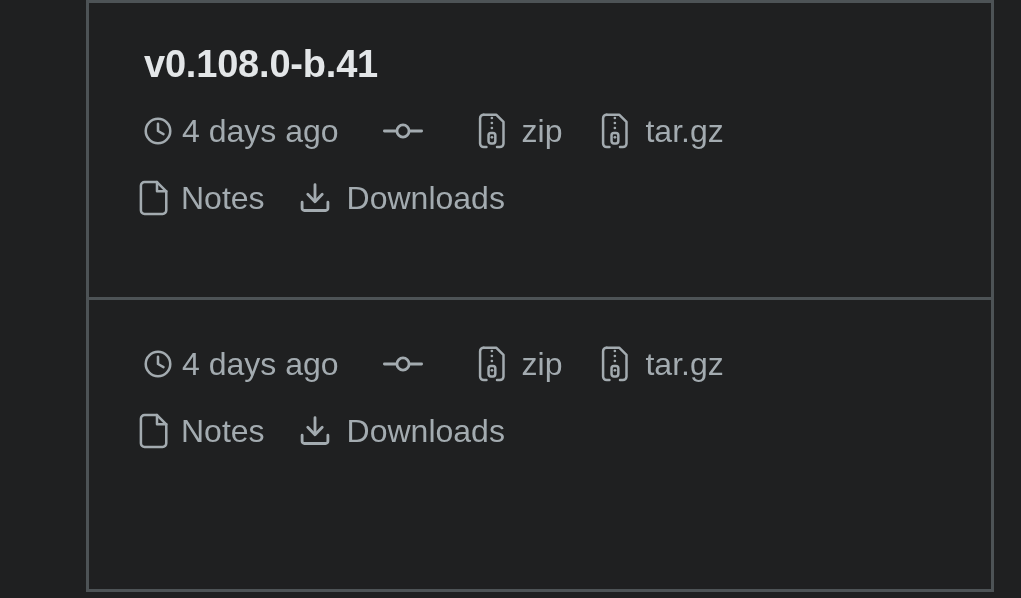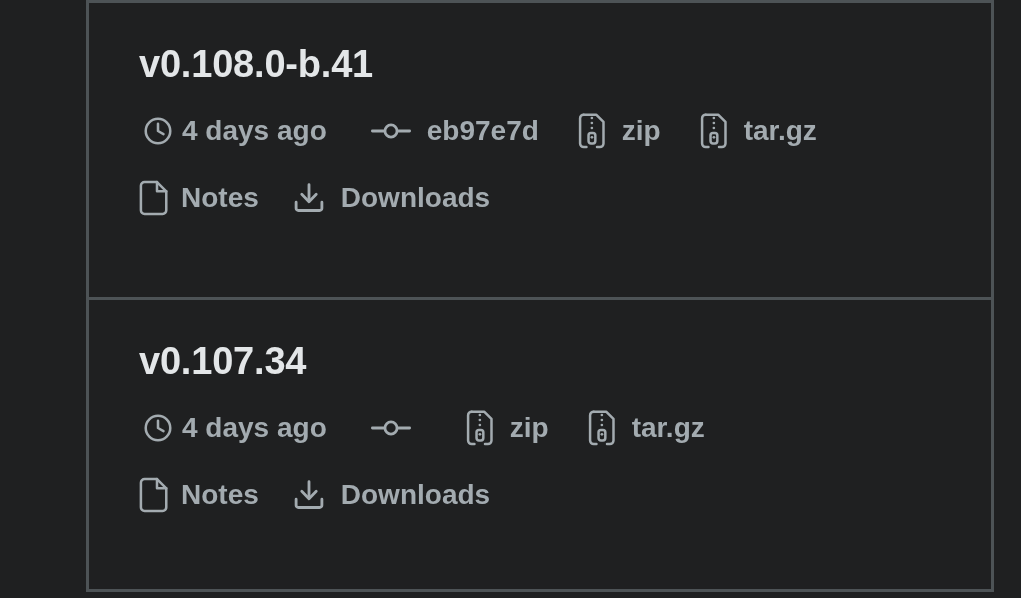--- a/index.html
+++ b/index.html
@@ -46,32 +46,31 @@
   .release-item + .release-item {
     border-top: 3px solid #4d5356;
   }
 
   .release-title {
     font-size: 38px;
     font-weight: bold;
     color: #e3e6e8;
     letter-spacing: -0.2px;
     line-height: 1;
-    margin: 0 0 26px 3px;
+    margin: 0 0 26px 8px;
     white-space: nowrap;
   }
 
   .meta-row {
     display: flex;
     align-items: center;
     color: #a3abb0;
-    font-size: 28px;
+    font-size: 32px;
     line-height: 1;
     white-space: nowrap;
-    font-weight: bold;
   }
   .meta-row.row-1 { margin-bottom: 23px; }
 
   .meta-chip {
     display: flex;
     align-items: center;
   }
   .meta-chip .label {
     color: #a3abb0;
   }
@@ -121,21 +120,20 @@
         <span class="gap-lg"></span>
 
         <span class="meta-chip">
           <span class="icon icon-commit">
             <svg viewBox="0 0 32 24" width="42" height="32" fill="none" stroke="#a3abb0" stroke-width="2.1" stroke-linecap="round">
               <circle cx="16" cy="12" r="4.6"></circle>
               <line x1="1.8" y1="12" x2="11.0" y2="12"></line>
               <line x1="21.0" y1="12" x2="30.2" y2="12"></line>
             </svg>
           </span>
-          <span class="label">eb97e7d</span>
         </span>
 
         <span class="gap-md"></span>
 
         <span class="meta-chip">
           <span class="icon icon-zip">
             <svg viewBox="0 0 20 26" width="28" height="36" fill="none" stroke="#a3abb0" stroke-width="1.8" stroke-linecap="round" stroke-linejoin="round">
               <path d="M4.0 1.2 H13.0 L18.3 6.4 V22.0 A2.6 2.6 0 0 1 15.7 24.6 H13.6"></path>
               <path d="M4.0 1.2 A2.6 2.6 0 0 0 1.4 3.8 V22.0 A2.6 2.6 0 0 0 4.0 24.6 H6.0"></path>
               <circle cx="9.9" cy="3.6" r="0.95" fill="#a3abb0" stroke="none"></circle>
@@ -190,21 +188,20 @@
             </svg>
           </span>
           <span class="label">Downloads</span>
         </span>
 
       </div>
     </div>
 
     <div class="release-item">
 
-      <div class="release-title">v0.107.34</div>
 
       <div class="meta-row row-1">
 
         <span class="meta-chip">
           <span class="icon icon-clock">
             <svg viewBox="0 0 24 24" width="32" height="32" fill="none" stroke="#a3abb0" stroke-width="1.9" stroke-linecap="round" stroke-linejoin="round">
               <circle cx="12" cy="12" r="9.2"></circle>
               <path d="M12 6.6 V12 L16.1 14.3"></path>
             </svg>
           </span>

